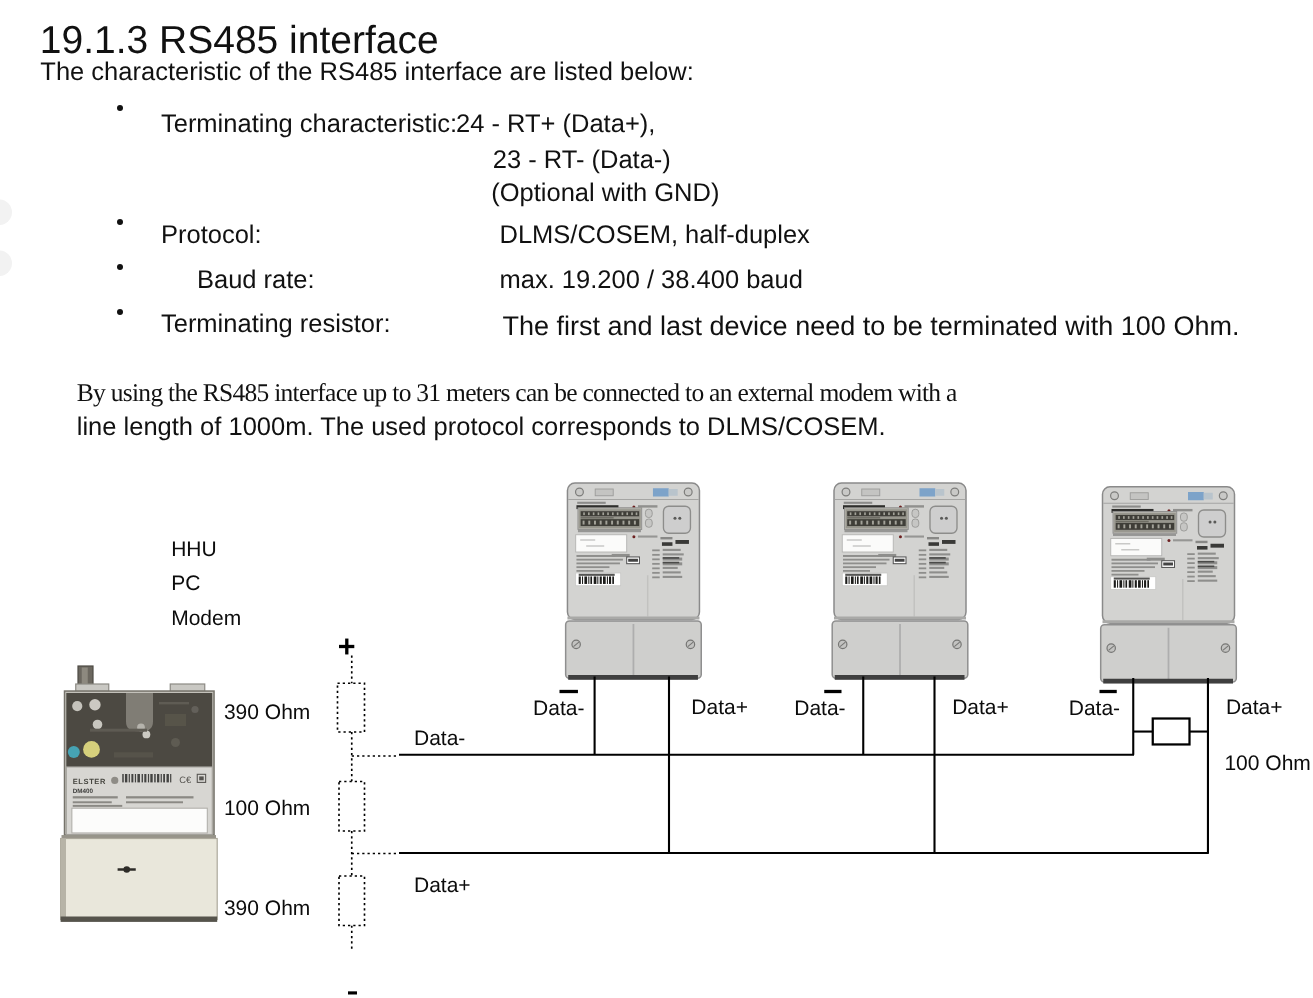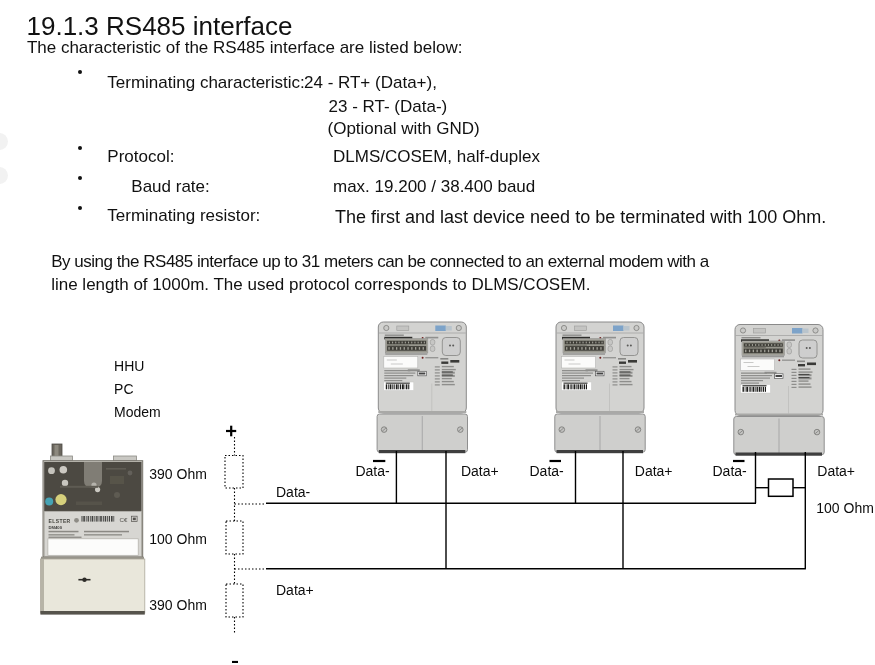--- a/index.html
+++ b/index.html
@@ -28,21 +28,21 @@
   <div class="abs t18" style="left:304px;top:73px;">24 - RT+ (Data+),</div>
   <div class="abs t18" style="left:328.5px;top:97.4px;">23 - RT- (Data-)</div>
   <div class="abs t18" style="left:327.5px;top:119.3px;">(Optional with GND)</div>
   <div class="abs t18" style="left:107.3px;top:147.2px;">Protocol:</div>
   <div class="abs t18" style="left:333px;top:147.2px;">DLMS/COSEM, half-duplex</div>
   <div class="abs t18" style="left:107.3px;top:177px;margin-left:24px;">Baud rate:</div>
   <div class="abs t18" style="left:333px;top:177px;">max. 19.200 / 38.400 baud</div>
   <div class="abs t18" style="left:107.3px;top:206px;">Terminating resistor:</div>
   <div class="abs t17" style="left:335px;top:206.5px;">The first and last device need to be terminated with 100 Ohm.</div>
 
-  <div class="abs t18" style="left:51.2px;top:252.2px;letter-spacing:-0.48px;">By using the RS485 interface up to 31 meters can be connected to an external modem with a</div>
+  <div class="abs t18" style="left:51.2px;top:252.2px;letter-spacing:-0.48px;font-family:Liberation Serif, serif;">By using the RS485 interface up to 31 meters can be connected to an external modem with a</div>
   <div class="abs t18" style="left:51.2px;top:275px;">line length of 1000m. The used protocol corresponds to DLMS/COSEM.</div>
 
   <svg class="abs" style="left:0;top:0;" width="875" height="665" viewBox="0 0 875 665">
     <defs>
       <g id="meter">
 
         <rect x="0.5" y="0.5" width="88" height="91" rx="5" fill="#d3d3d1" stroke="#8a8a8a" stroke-width="1"></rect>
 
         <rect x="-0.7" y="92.5" width="90.4" height="38.2" rx="2.5" fill="#cfcfcd" stroke="#8f8f8f" stroke-width="1"></rect>
         <line x1="44.5" y1="94.5" x2="44.5" y2="129" stroke="#aeaeae" stroke-width="1.2"></line>

